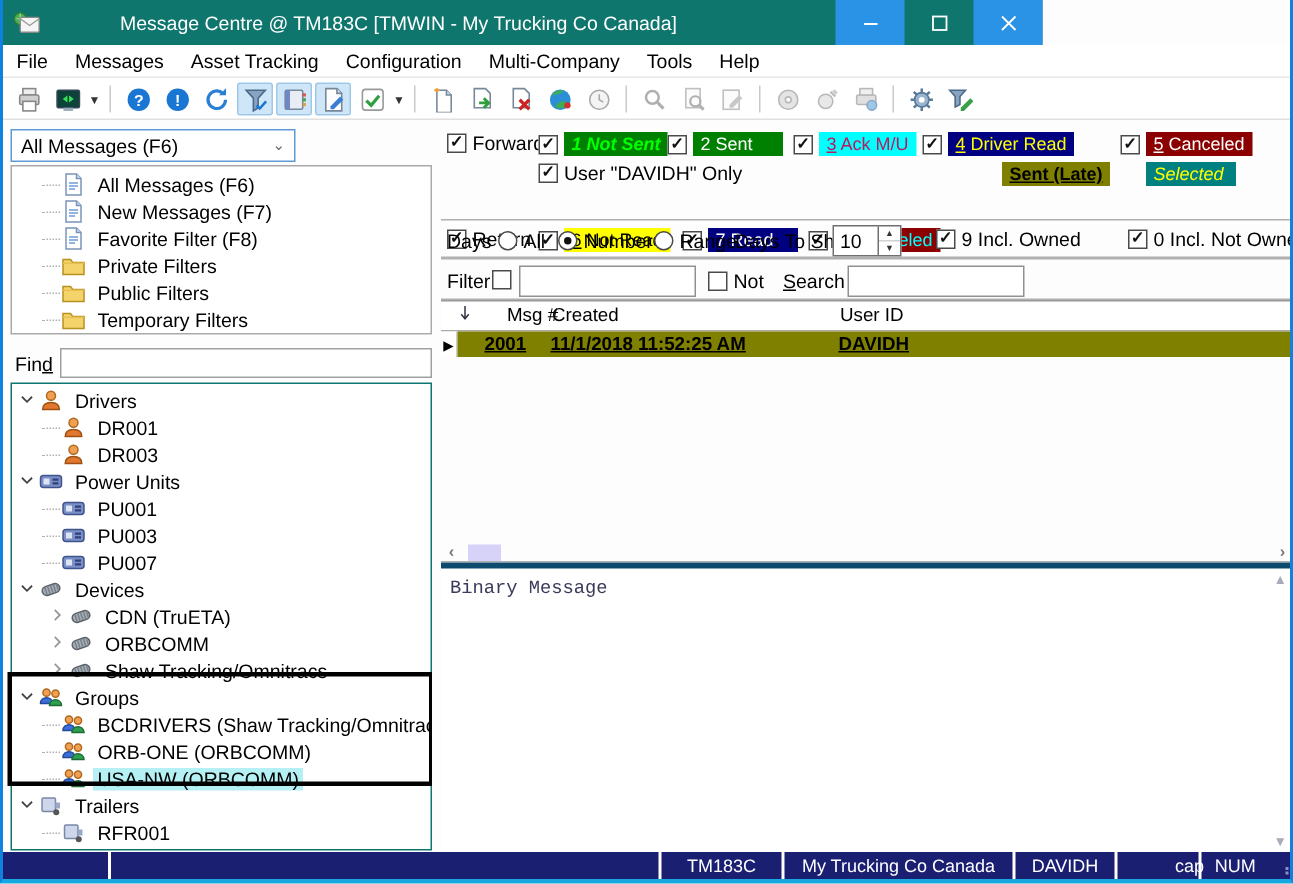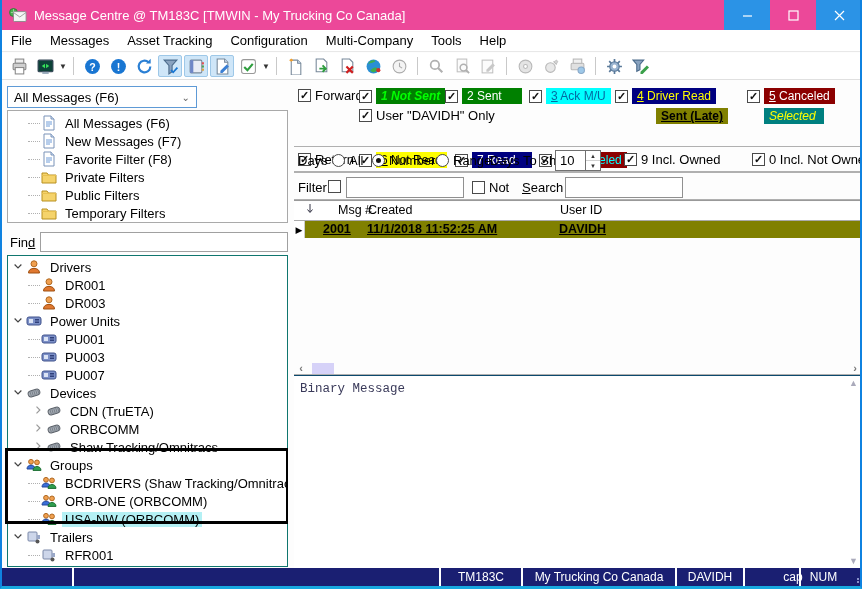--- a/index.html
+++ b/index.html
@@ -2,21 +2,21 @@
 <html><head>
 <meta charset="utf-8">
 <style>
   * { margin:0; padding:0; box-sizing:border-box; }
   html,body { width:862px; height:589px; }
   body { font-family:"Liberation Sans", sans-serif; font-size:13px; color:#000; background:#fff; }
   #window { position:relative; width:862px; height:589px; background:#fdfdfd;
             border-left:2px solid #0f82e0; border-right:2px solid #0f82e0; border-bottom:3px solid #18a8e0; overflow:hidden; }
 
   
-  .titlebar { position:absolute; left:-2px; top:0; width:862px; height:30px; background:#ec4899; display:flex; align-items:center; }
+  .titlebar { position:absolute; left:-2px; top:0; width:695px; height:30px; background:#0f766e; display:flex; align-items:center;gap:46px; }
   .titlebar .appicon { width:18px; height:14px; margin:0 7px 0 9px; position:relative; }
   .title-text { color:#fff; font-size:13px; white-space:nowrap; }
   .winbtns { position:absolute; right:0; top:0; height:30px; display:flex; }
   .winbtn { width:46px; height:30px; display:flex; align-items:center; justify-content:center; }
   .winbtn.min { background:#2b93e6; }
   .winbtn.close { background:#2b93e6; }
 
   
   .menubar { position:absolute; left:0; top:30px; width:858px; height:22px; background:#fff; display:flex; align-items:center; border-bottom:1px solid #e8e8e8;}
   .menu-item { padding:0 9px; height:22px; display:flex; align-items:center; cursor:default; }
@@ -83,21 +83,21 @@
   .rowbody { flex:1; position:relative; font-size:12.5px; }
   .cell { position:absolute; top:1px; white-space:nowrap; }
 
   
   .hscroll { position:absolute; left:292px; top:362px; width:568px; height:13px; border-bottom:1px solid #b0b0b0; display:flex; align-items:center; }
   .harr { width:14px; text-align:center; color:#777; font-size:11px; line-height:11px; font-weight:bold;}
   .htrack { flex:1; position:relative; height:11px; }
   .hthumb { position:absolute; left:4px; top:0; width:22px; height:11px; background:#d6d2f8; }
 
   
-  .binary { position:absolute; left:292px; top:375px; width:568px; height:193px; background:#fff; border-top:1px solid #0c4a6e; }
+  .binary { position:absolute; left:292px; top:375px; width:568px; height:193px; background:#fff; border-top:4px solid #0c4a6e; }
   .binary .btext { position:absolute; left:6px; top:6px; font-family:"Liberation Mono","DejaVu Sans Mono",monospace; font-size:12.5px; color:#3a3a5a; }
   .vscroll { position:absolute; right:2px; top:2px; bottom:2px; width:13px; display:flex; flex-direction:column; justify-content:space-between; align-items:center; }
   .varr { color:#aab; font-size:9px; }
 
   
   .statusbar { position:absolute; left:-2px; bottom:0px; width:862px; height:18px; background:#1a1f72; display:flex; align-items:stretch; color:#fff; font-size:12px; }
   .seg { border-right:2px solid #fff; display:flex; align-items:center; justify-content:center; white-space:nowrap; padding:0 6px; }
   .seg.first { width:74px; border-left:none; }
   .seg.fill { flex:1; }
   .grip { width:16px; display:flex; align-items:flex-end; justify-content:flex-end; padding:2px; }
@@ -562,37 +562,37 @@
       <span class="lcell" style="left:65px;">
           <span class="cbx">✓</span>
           <span class="lbox bi" style="background: rgb(0, 128, 0); color: rgb(0, 255, 0);">1 Not Sent</span>
         </span>
       <span class="lcell" style="left:151px;">
           <span class="cbx">✓</span>
           <span class="lbox" style="background: rgb(0, 128, 0); color: #ffffff;">2 Sent</span>
         </span>
       <span class="lcell" style="left:235px;">
           <span class="cbx">✓</span>
-          <span class="lbox u1" style="background: rgb(0, 255, 255); color: #0369a1;">3 Ack M/U</span>
+          <span class="lbox u1" style="background: rgb(0, 255, 255); color: #be185d;">3 Ack M/U</span>
         </span>
       <span class="lcell" style="left:321px;">
           <span class="cbx">✓</span>
           <span class="lbox u1" style="background: rgb(0, 0, 128); color: rgb(255, 255, 0);">4 Driver Read</span>
         </span>
       <span class="lcell" style="left:453px;">
           <span class="cbx">✓</span>
           <span class="lbox u1" style="background: rgb(139, 0, 0); color: rgb(255, 255, 255);">5 Canceled</span>
         </span>
     </div>
     <div class="lrow2">
       <span class="lcell" style="left:65px;">
           <span class="cbx">✓</span>
           <span>User "DAVIDH" Only</span>
         </span>
-      <span class="lcell" style="left:320px;padding-left:42px;">
+      <span class="lcell" style="left:332px;padding-left:42px;">
           <span class="lbox bu" style="background: rgb(128, 128, 0); color: rgb(0, 0, 0);">Sent (Late)</span>
         </span>
       <span class="lcell" style="left:470px;">
           <span class="lbox it" style="background: rgb(0, 128, 128); color: rgb(255, 255, 0);">Selected</span>
         </span>
     </div>
   </div>
 
   <div class="returnrow">
     <span class="lcell" style="left:4px;top:4px;">

